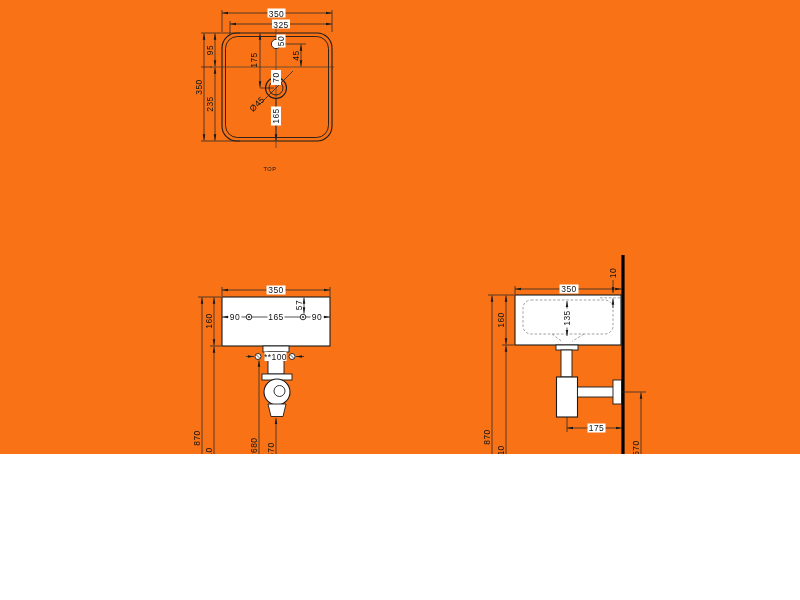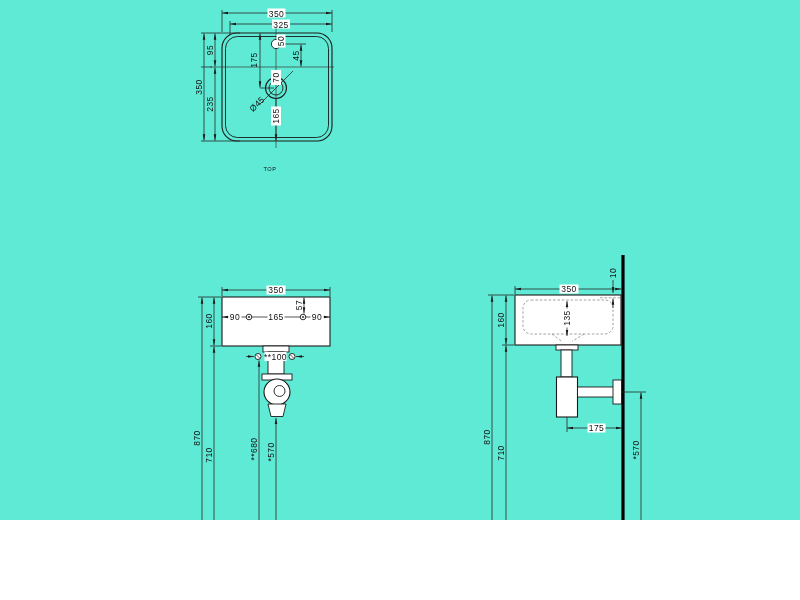--- a/index.html
+++ b/index.html
@@ -1,16 +1,16 @@
 <!DOCTYPE html>
 <html><head>
 <meta charset="utf-8">
 <style>
   html,body{margin:0;padding:0;background:#fff;}
-  .sheet{position:relative;width:800px;height:520px;background:#5eead4;overflow:hidden;
+  .sheet{position:relative;width:800px;height:454px;background:#f97316;overflow:hidden;
          font-family:"Liberation Sans",sans-serif;}
   svg{position:absolute;left:0;top:0;}
   .ol  {fill:none;stroke:#1a1a1a;stroke-width:1.1;}
   .olf {fill:#ffffff;stroke:#1a1a1a;stroke-width:1.1;}
   .ol2 {fill:none;stroke:#1a1a1a;stroke-width:0.9;}
   .ol2f{fill:#ffffff;stroke:#1a1a1a;stroke-width:0.9;}
   .dim {fill:none;stroke:#2a2a2a;stroke-width:0.8;}
   .dimA{marker-start:url(#arr);marker-end:url(#arr);}
   .dimE{marker-end:url(#arr);}
   .cl  {fill:none;stroke:#3a3a3a;stroke-width:0.7;}

